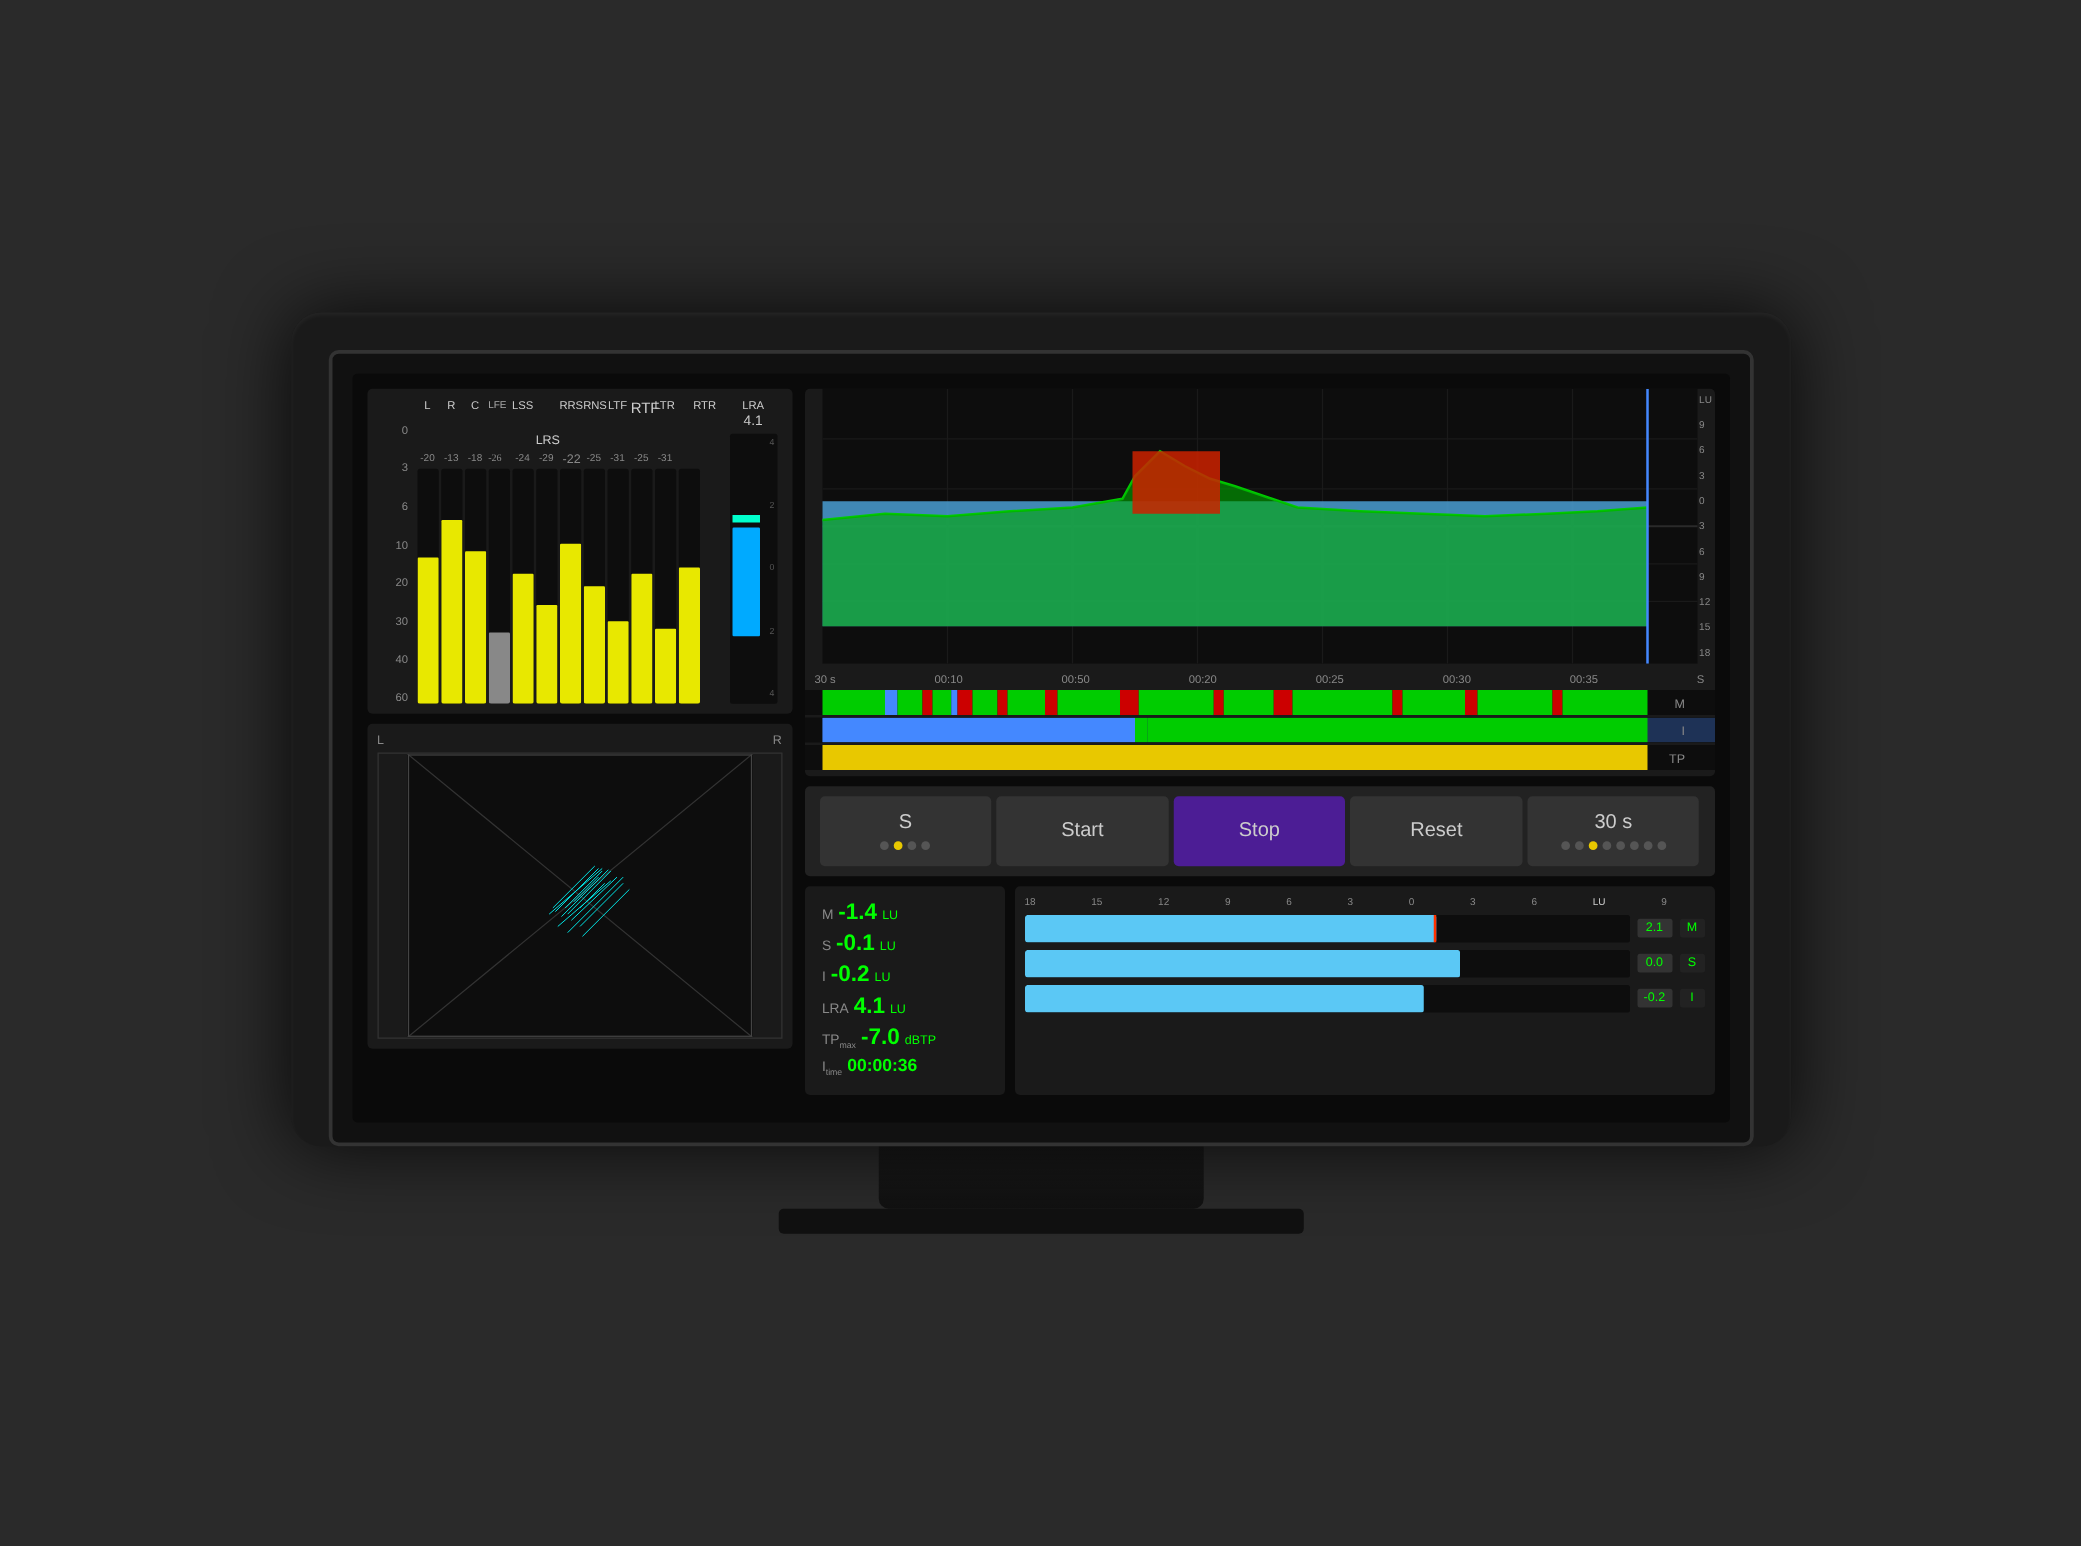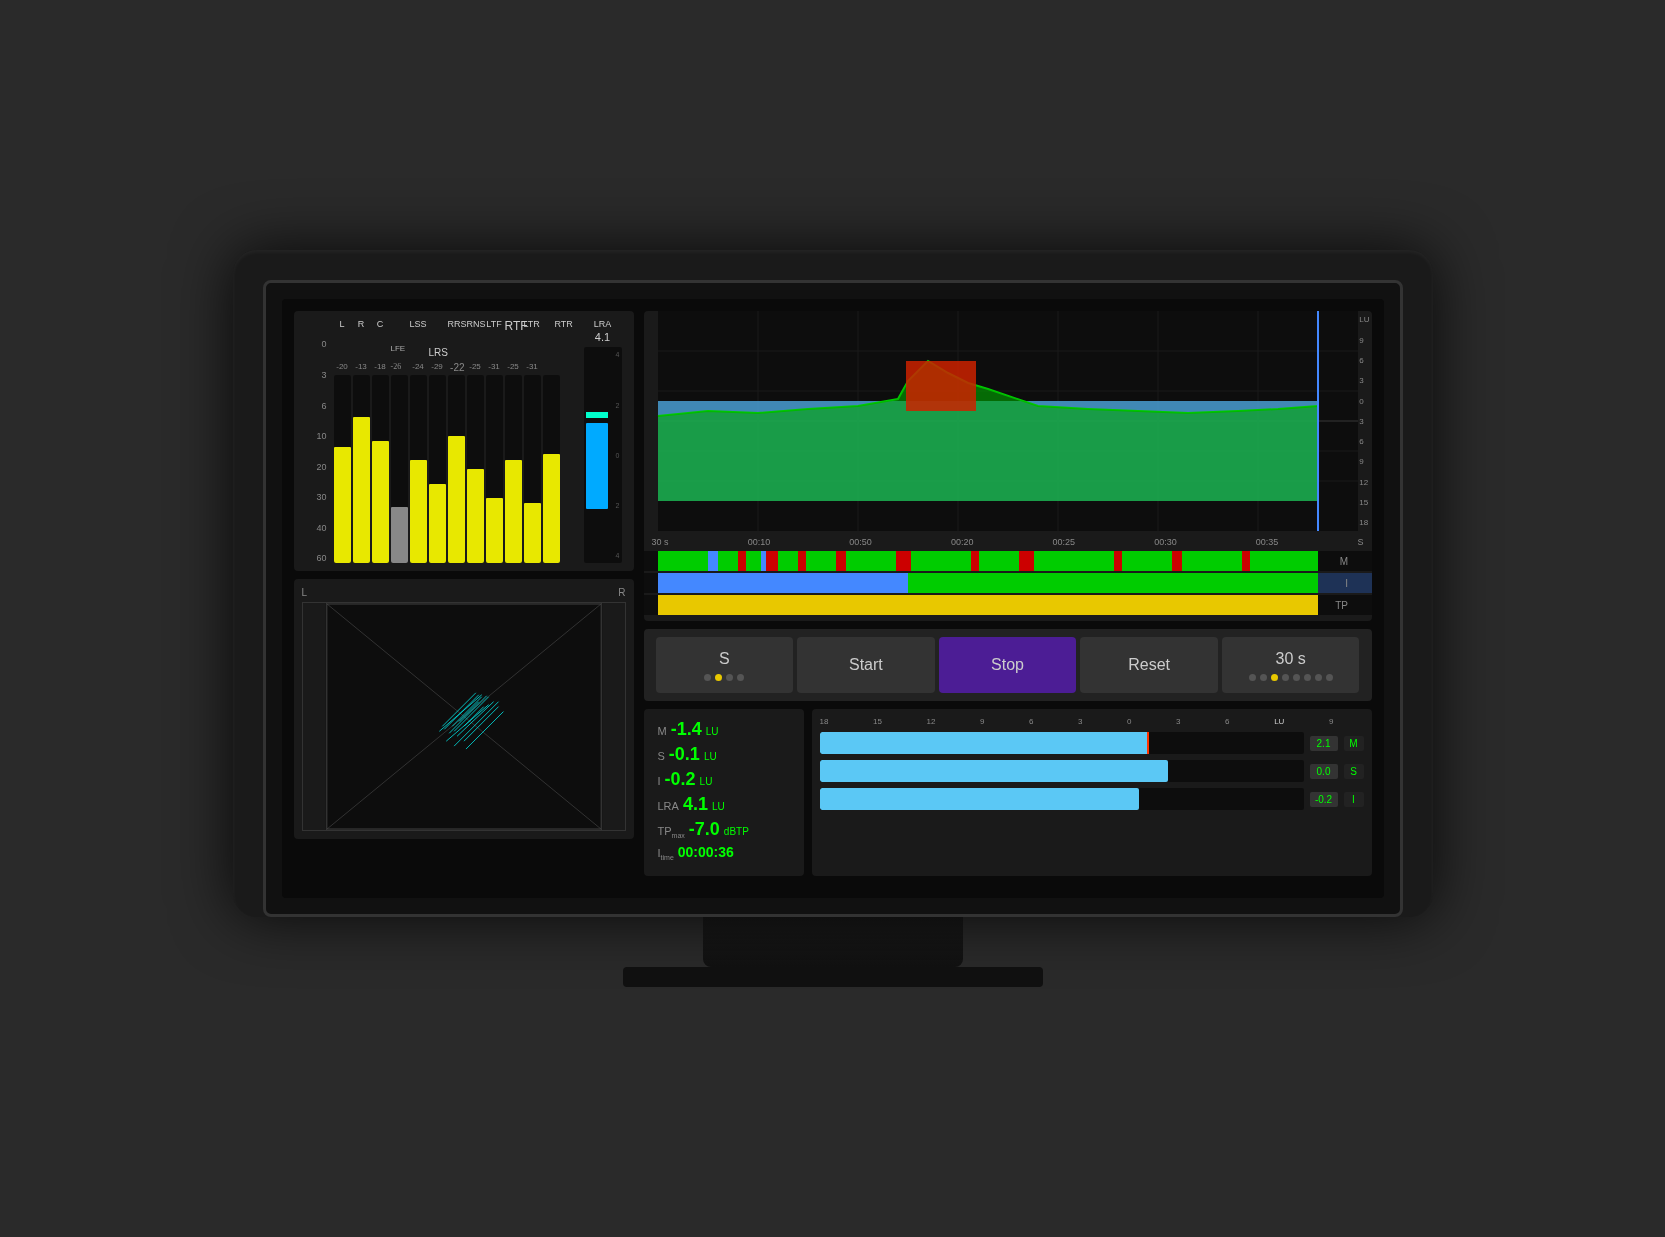--- a/index.html
+++ b/index.html
@@ -264,21 +264,21 @@
                 <span>40</span>
                 <span>60</span>
               </div>
 
               <div style="flex:1; display:flex; flex-direction:column;">
 
                 <div style="display:flex; gap:2px; margin-bottom:4px;">
                   <div style="color:#ccc;font-size:9px;width:17px;text-align:center;">L</div>
                   <div style="color:#ccc;font-size:9px;width:17px;text-align:center;">R</div>
                   <div style="color:#ccc;font-size:9px;width:17px;text-align:center;">C</div>
-                  <div style="color:#aaa;font-size:8px;width:17px;text-align:left;margin-top:25px;">LFE</div>
+                  <div style="color:#aaa;font-size:8px;width:17px;text-align:left;">LFE</div>
                   <div style="color:#ccc;font-size:9px;width:17px;text-align:center;">LSS</div>
                   <div style="color:#ccc;font-size:10px;width:17px;text-align:center;margin-top:28px;">LRS</div>
                   <div style="color:#ccc;font-size:9px;width:17px;text-align:center;">RRS</div>
                   <div style="color:#ccc;font-size:9px;width:17px;text-align:center;">RNS</div>
                   <div style="color:#ccc;font-size:9px;width:17px;text-align:center;">LTF</div>
                   <div style="color:#ccc;font-size:12px;width:17px;text-align:center;">RTF</div>
                   <div style="color:#ccc;font-size:9px;width:29px;text-align:left;">LTR</div>
                   <div style="color:#ccc;font-size:9px;width:17px;text-align:right;">RTR</div>
                 </div>
 

